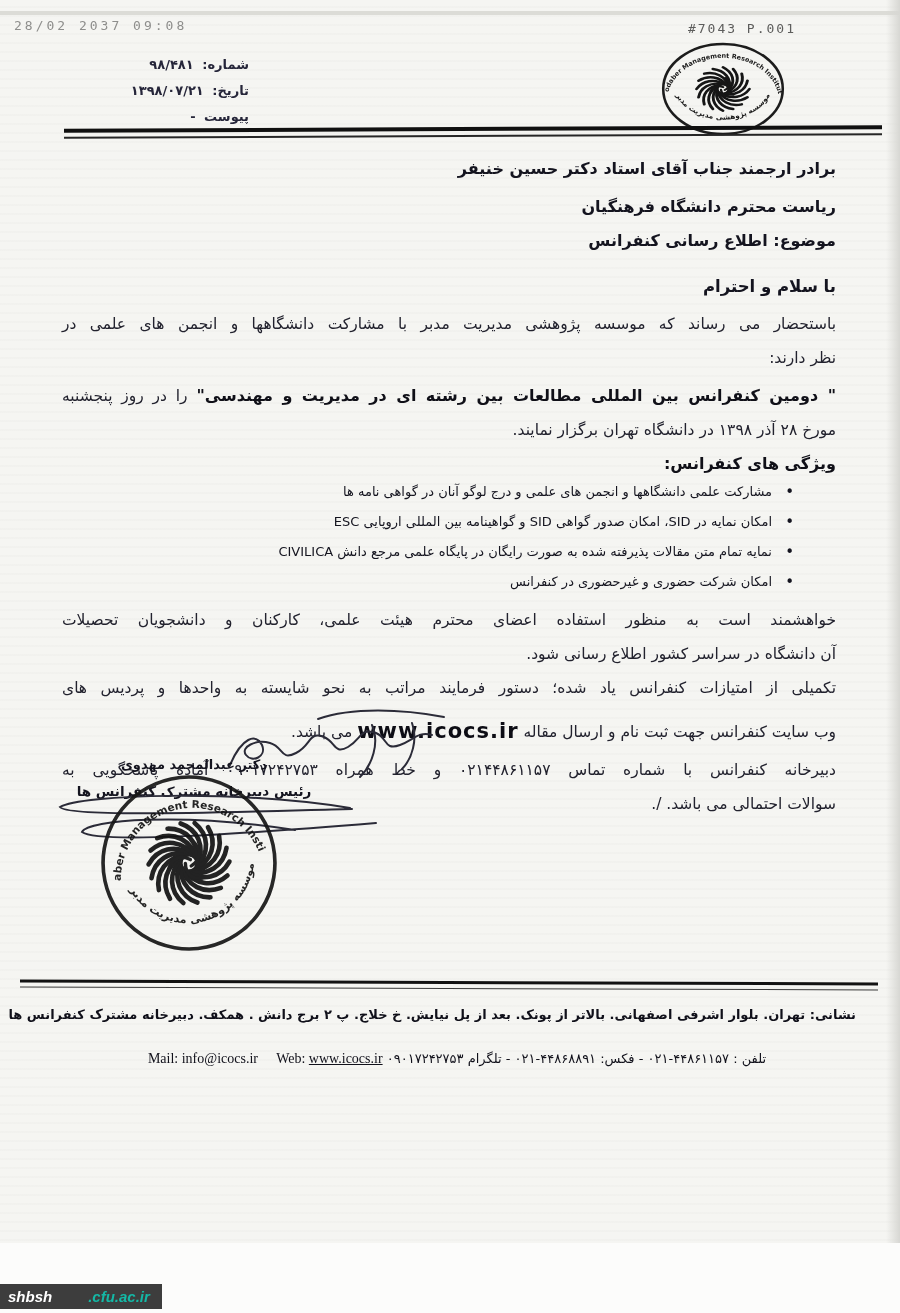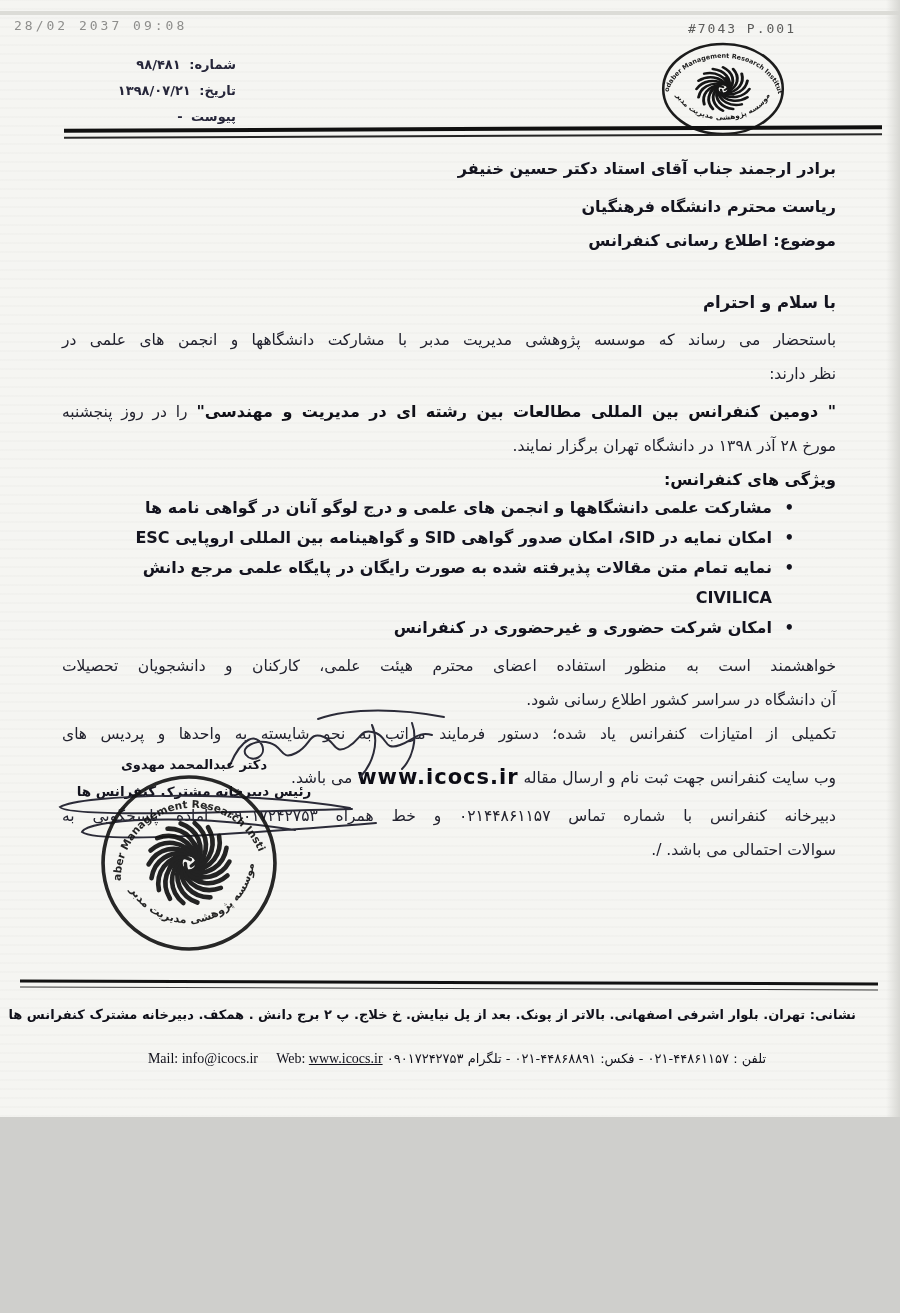--- a/index.html
+++ b/index.html
@@ -1,58 +1,58 @@
 <!DOCTYPE html>
 <html lang="fa"><head>
 <meta charset="utf-8">
 <style>
   * { box-sizing: border-box; margin: 0; padding: 0; }
   html,body { background:#cfcfcc; }
   .scan {
     position: relative;
-    width: 900px; height: 1117px;
+    width: 900px; height: 1313px;
     margin: 0 auto;
     background: #f5f5f2;
     background-image: repeating-linear-gradient(0deg, rgba(60,60,55,0.018) 0 2px, transparent 2px 9px);
     overflow: hidden;
     font-family: "DejaVu Sans", sans-serif;
     color: #22222e;
   }
   .edge-top   { position:absolute; left:0; top:11px; width:100%; height:4px; background:#dddctd; background:#dcdcd7; }
   .edge-right { position:absolute; right:0; top:0; width:14px; height:100%; background:linear-gradient(to left,#d7d7d3,rgba(215,215,211,0)); }
   .bottom-band{ position:absolute; left:0; top:1243px; width:100%; height:70px; background:#fcfcfb; }
 
   .fax-dt   { position:absolute; left:14px;  top:18px; font-family:"DejaVu Sans Mono",monospace; font-size:13px; letter-spacing:3px; color:#8e8e8c; }
   .fax-page { position:absolute; right:104px; top:21px; font-family:"DejaVu Sans Mono",monospace; font-size:13px; letter-spacing:2px; color:#5d5d5c; }
 
-  .lh-meta { position:absolute; left:84px; top:52px; width:152px; direction:rtl; text-align:right;
+  .lh-meta { position:absolute; left:97px; top:52px; width:152px; direction:rtl; text-align:right;
              font-size:13px; font-weight:bold; color:#26263a; }
   .lh-meta .row { height:26px; line-height:26px; white-space:nowrap; }
   .lh-meta .val { margin-right:4px; }
 
   .logo-box  { position:absolute; left:658px; top:40px; width:130px; height:98px; }
   .stamp-box { position:absolute; left:98px;  top:772px; width:182px; height:182px; transform:rotate(-12deg); opacity:.92; }
 
   .rule-top    { position:absolute; left:64px; top:127px; width:818px; height:10px;
                  border-top:4.5px solid #101010; border-bottom:2px solid #262626; transform:rotate(-0.25deg); }
   .rule-bottom { position:absolute; left:20px; top:981px; width:858px; height:8px;
                  border-top:3.5px solid #121212; border-bottom:1.5px solid #3a3a3a; transform:rotate(0.2deg); }
 
   .letter { position:absolute; left:62px; top:150px; width:774px; direction:rtl; text-align:right; }
   .recipient   { font-size:16px; font-weight:bold; line-height:38px; color:#14141f; }
   .subject     { font-size:16px; font-weight:bold; margin-top:5px; color:#14141f; }
-  .salutation  { font-size:16.5px; font-weight:bold; margin-top:43px; color:#14141f; }
+  .salutation  { font-size:16.5px; font-weight:bold; margin-top:27px; color:#14141f; }
   .para        { font-size:15.5px; line-height:34px; }
   .para.first  { margin-top:11px; }
   .line.just   { text-align:justify; text-align-last:justify; }
   .conf        { margin-top:4px; font-size:15.5px; line-height:34px; }
   .conf .bold  { font-weight:bold; font-size:16px; color:#101018; }
   .feat-head   { margin-top:7px; font-size:16px; font-weight:bold; color:#101018; }
   .features    { margin-top:4px; }
-  .feature     { position:relative; font-size:16px; font-weight:bold; line-height:30px;
+  .feature     { position:relative; font-size:13px; font-weight:normal; line-height:30px;
                  padding-right:64px; color:#14141f; }
   .feature::before { content:"•"; position:absolute; right:42px; top:0; font-size:15px; }
   .req         { margin-top:6px; }
   .web-line    { margin-top:5px; font-size:15.5px; line-height:40px; }
   .web-url     { direction:ltr; unicode-bidi:embed; display:inline-block; font-weight:bold;
                  font-size:21px; letter-spacing:1px; color:#0d0d15; transform:translateY(1px); }
   .contact     { margin-top:1px; }
 
   .sig-svg     { position:absolute; left:222px; top:703px; width:230px; height:90px; }
   .sig-block   { position:absolute; left:28px; top:752px; width:332px; direction:rtl; text-align:center; }

